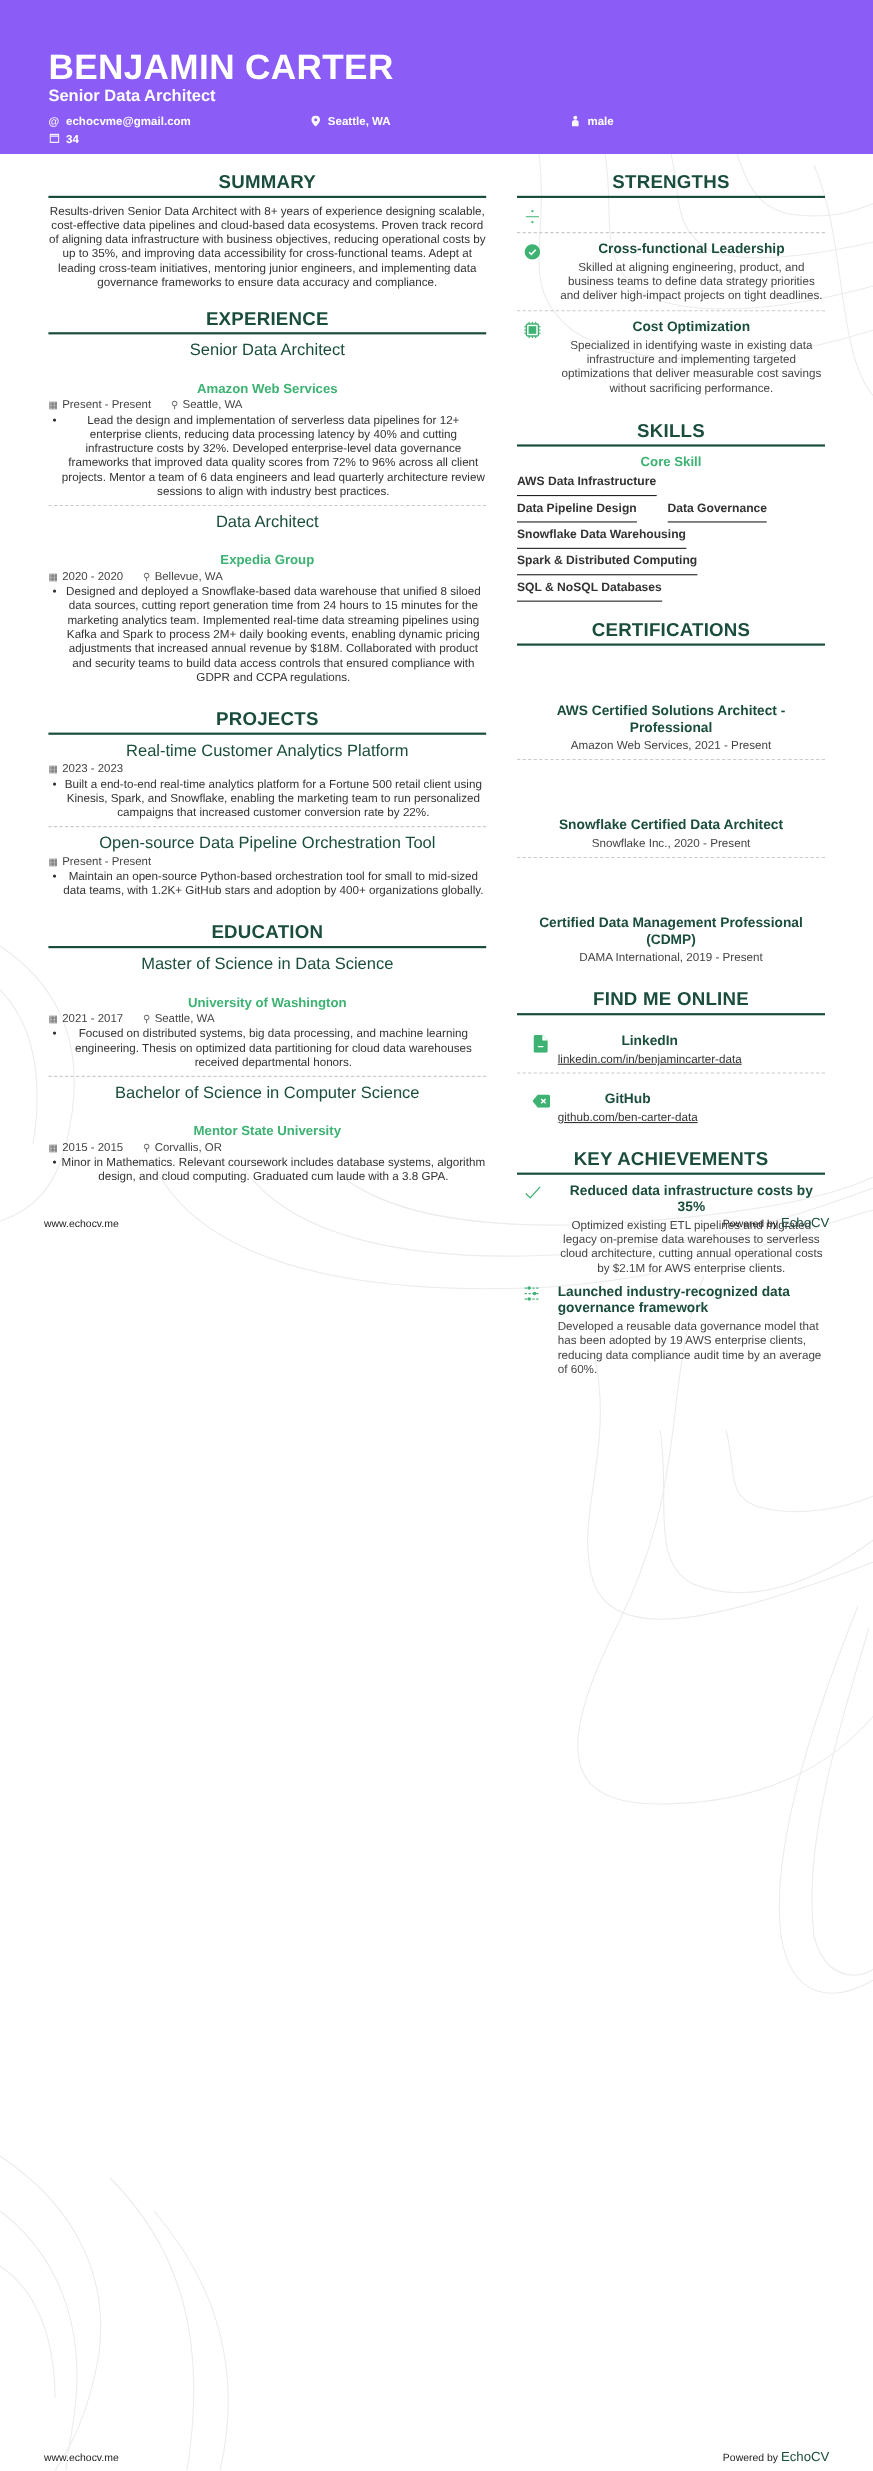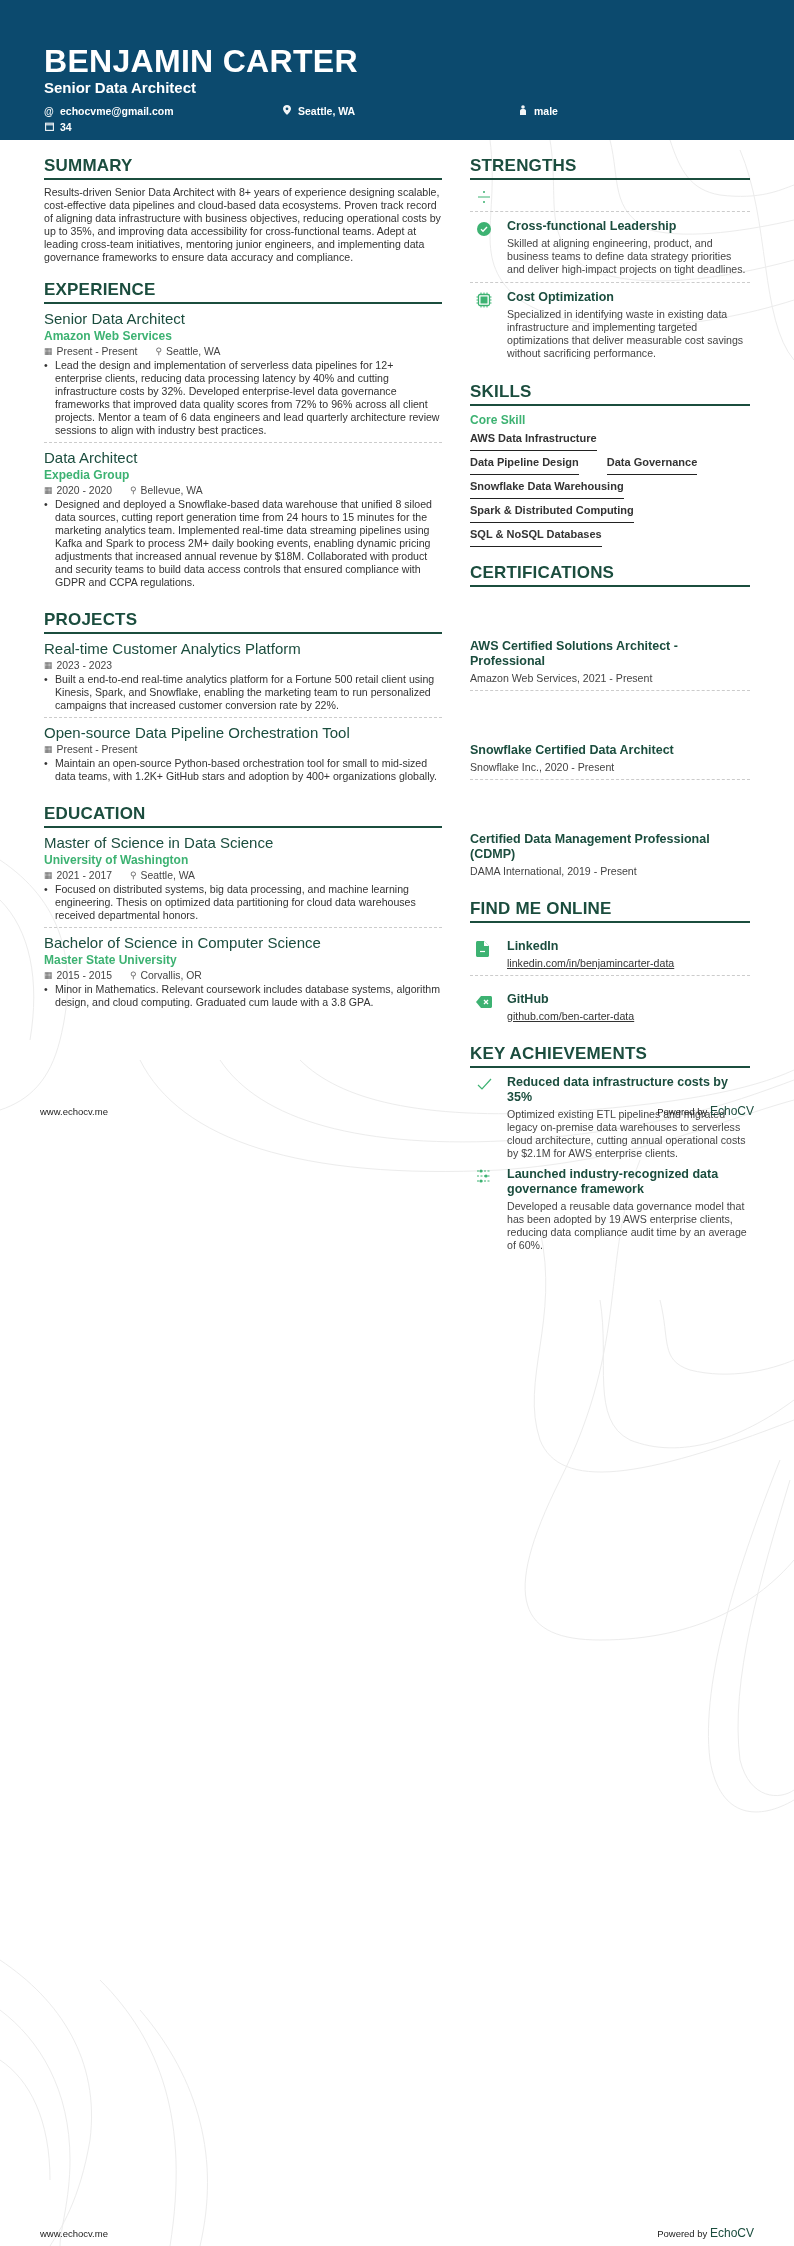--- a/index.html
+++ b/index.html
@@ -1,40 +1,40 @@
 <!DOCTYPE html>
 <html><head>
   <meta charset="utf-8">
   <style>
     * { box-sizing: border-box; margin: 0; padding: 0; }
     html, body { width: 794px; background: #ffffff; }
     body { font-family: "Liberation Sans", sans-serif; color: #333; position: relative; height: 2246px; overflow: hidden; }
     .bg-contours { position: absolute; left: 0; top: 0; width: 794px; height: 2246px; z-index: 0; pointer-events: none; }
-    .header { position: relative; z-index: 1; background: #0c4a6e; height: 140px; padding: 44px 44px 0 44px; color: #fff; }
+    .header { position: relative; z-index: 1; background: #8b5cf6; height: 140px; padding: 44px 44px 0 44px; color: #fff; }
     .name { font-size: 32px; font-weight: bold; letter-spacing: 0.3px; line-height: 34px; }
     .title { font-size: 15px; font-weight: bold; line-height: 18px; margin-top: 1px; }
     .contacts { display: flex; flex-wrap: wrap; margin-top: 6px; font-size: 10.5px; font-weight: bold; }
     .contact { display: flex; align-items: center; gap: 6px; height: 16px; }
     .contact .ic { font-size: 10px; width: 10px; text-align: center; opacity: 0.95; }
     .c-email { width: 238px; }
     .c-loc { width: 236px; }
     .c-gender { width: 150px; }
     .c-age { width: 200px; }
 
-    .page1 { position: relative; z-index: 1; display: flex; padding: 0 44px; }
+    .page1 { position: relative; z-index: 1; display: flex; padding: 0 44px; text-align: center; }
     .left { width: 398px; margin-right: 28px; }
     .right { width: 280px; }
     .section { margin-top: 16px; }
     .sec-title { font-size: 17px; font-weight: bold; color: #1b4d3e; letter-spacing: 0.2px; padding-bottom: 2px; border-bottom: 2.5px solid #1b4d3e; line-height: 20px; }
     .summary-text { font-size: 10.6px; line-height: 13px; color: #333; margin-top: 6px; }
 
     .entry { padding: 6px 0 5px 0; border-bottom: 1px dashed #ccc; }
     .entry:last-child { border-bottom: none; }
     .entry-title { font-size: 15px; color: #1b4d3e; line-height: 18px; }
-    .entry-org { font-size: 12px; font-weight: bold; color: #3db272; line-height: 15px; margin-top: 1px; }
+    .entry-org { font-size: 12px; font-weight: bold; color: #3db272; line-height: 15px; margin-top: 18px; }
     .meta { display: flex; align-items: center; gap: 18px; font-size: 10.4px; color: #444; line-height: 13px; margin-top: 1px; }
     .meta span.item { display: flex; align-items: center; gap: 4px; }
     .meta .ic { color: #666; font-size: 9px; }
     .bullet { display: flex; font-size: 10.6px; line-height: 13px; color: #333; margin-top: 1px; }
     .bullet .dot { width: 11px; flex-shrink: 0; }
 
     .strength { display: flex; padding: 7px 0 6px 0; border-bottom: 1px dashed #ccc; }
     .strength:last-child { border-bottom: none; }
     .s-icon { width: 37px; flex-shrink: 0; display: flex; justify-content: flex-start; padding-left: 6px; padding-top: 2px; }
     .s-body { flex: 1; }
@@ -220,21 +220,21 @@
               <span>Seattle, WA</span>
             </span>
         </div>
         <div class="bullet">
             <span class="dot">•</span>
             <span>Focused on distributed systems, big data processing, and machine learning engineering. Thesis on optimized data partitioning for cloud data warehouses received departmental honors.</span>
           </div>
       </div>
       <div class="entry">
         <div class="entry-title">Bachelor of Science in Computer Science</div>
-        <div class="entry-org">Master State University</div>
+        <div class="entry-org">Mentor State University</div>
         <div class="meta">
           <span class="item">
               <span class="ic">▦</span>
               <span>2015 - 2015</span>
             </span>
           <span class="item">
               <span class="ic">⚲</span>
               <span>Corvallis, OR</span>
             </span>
         </div>

